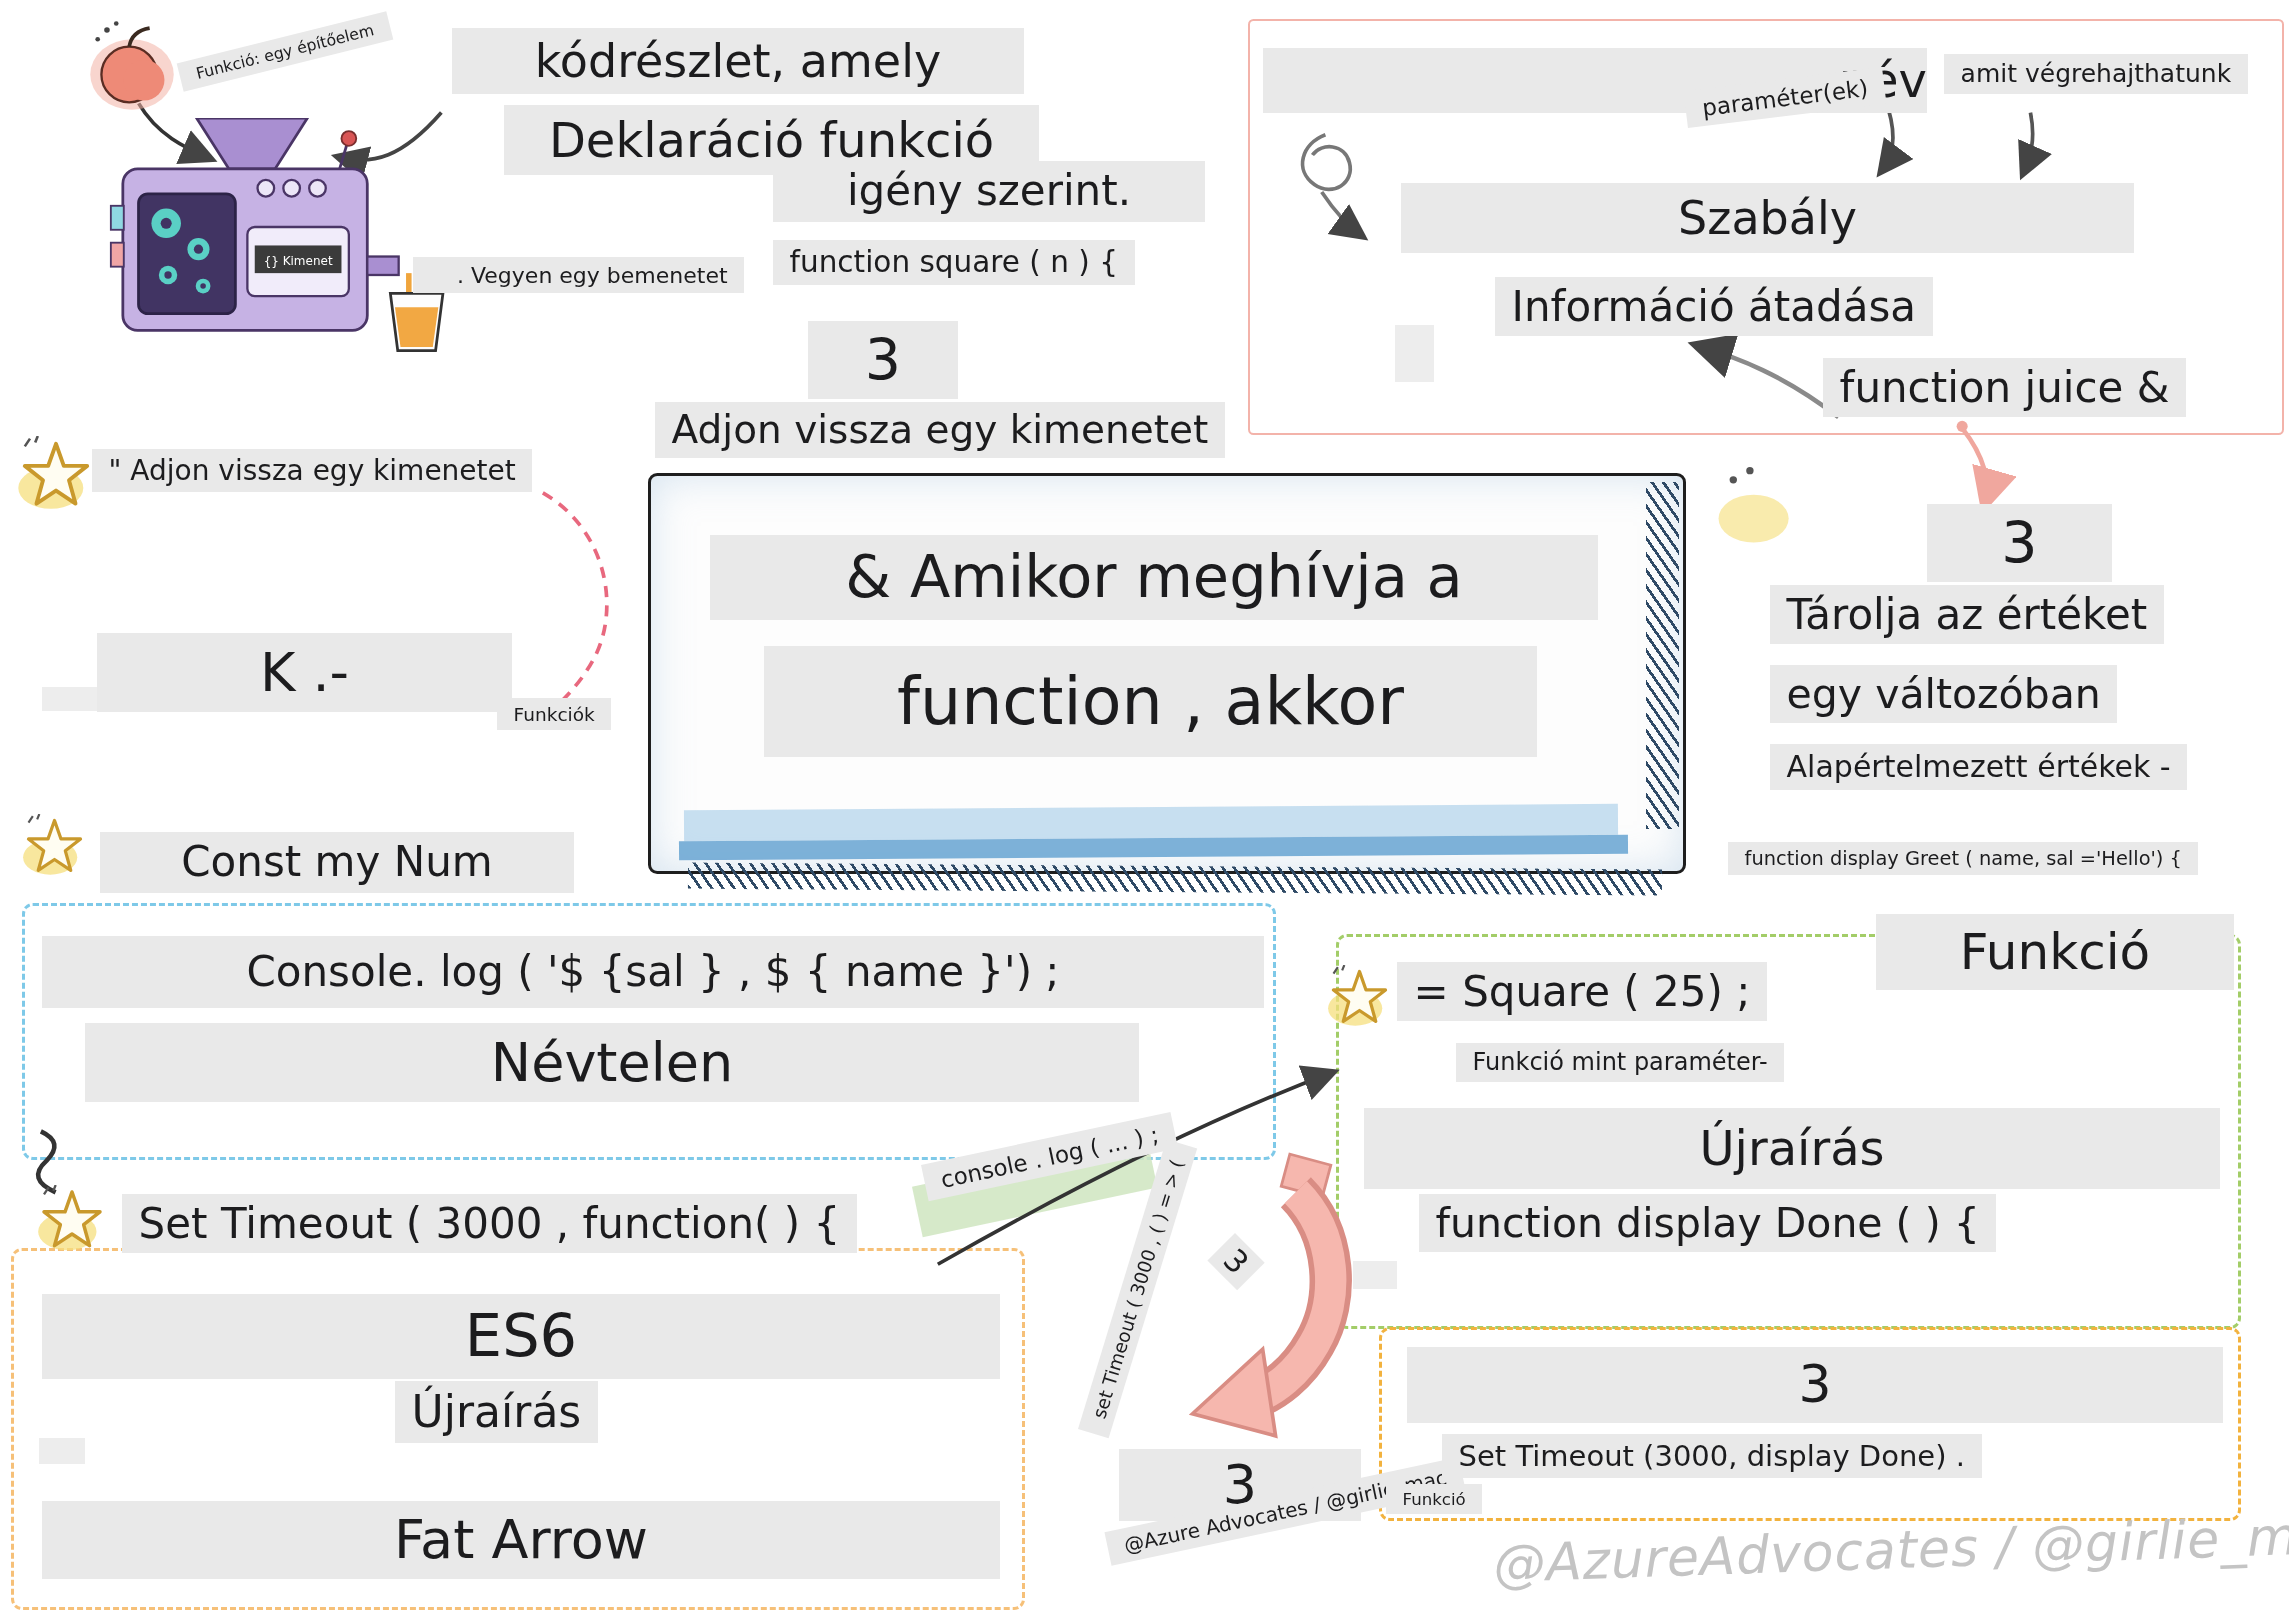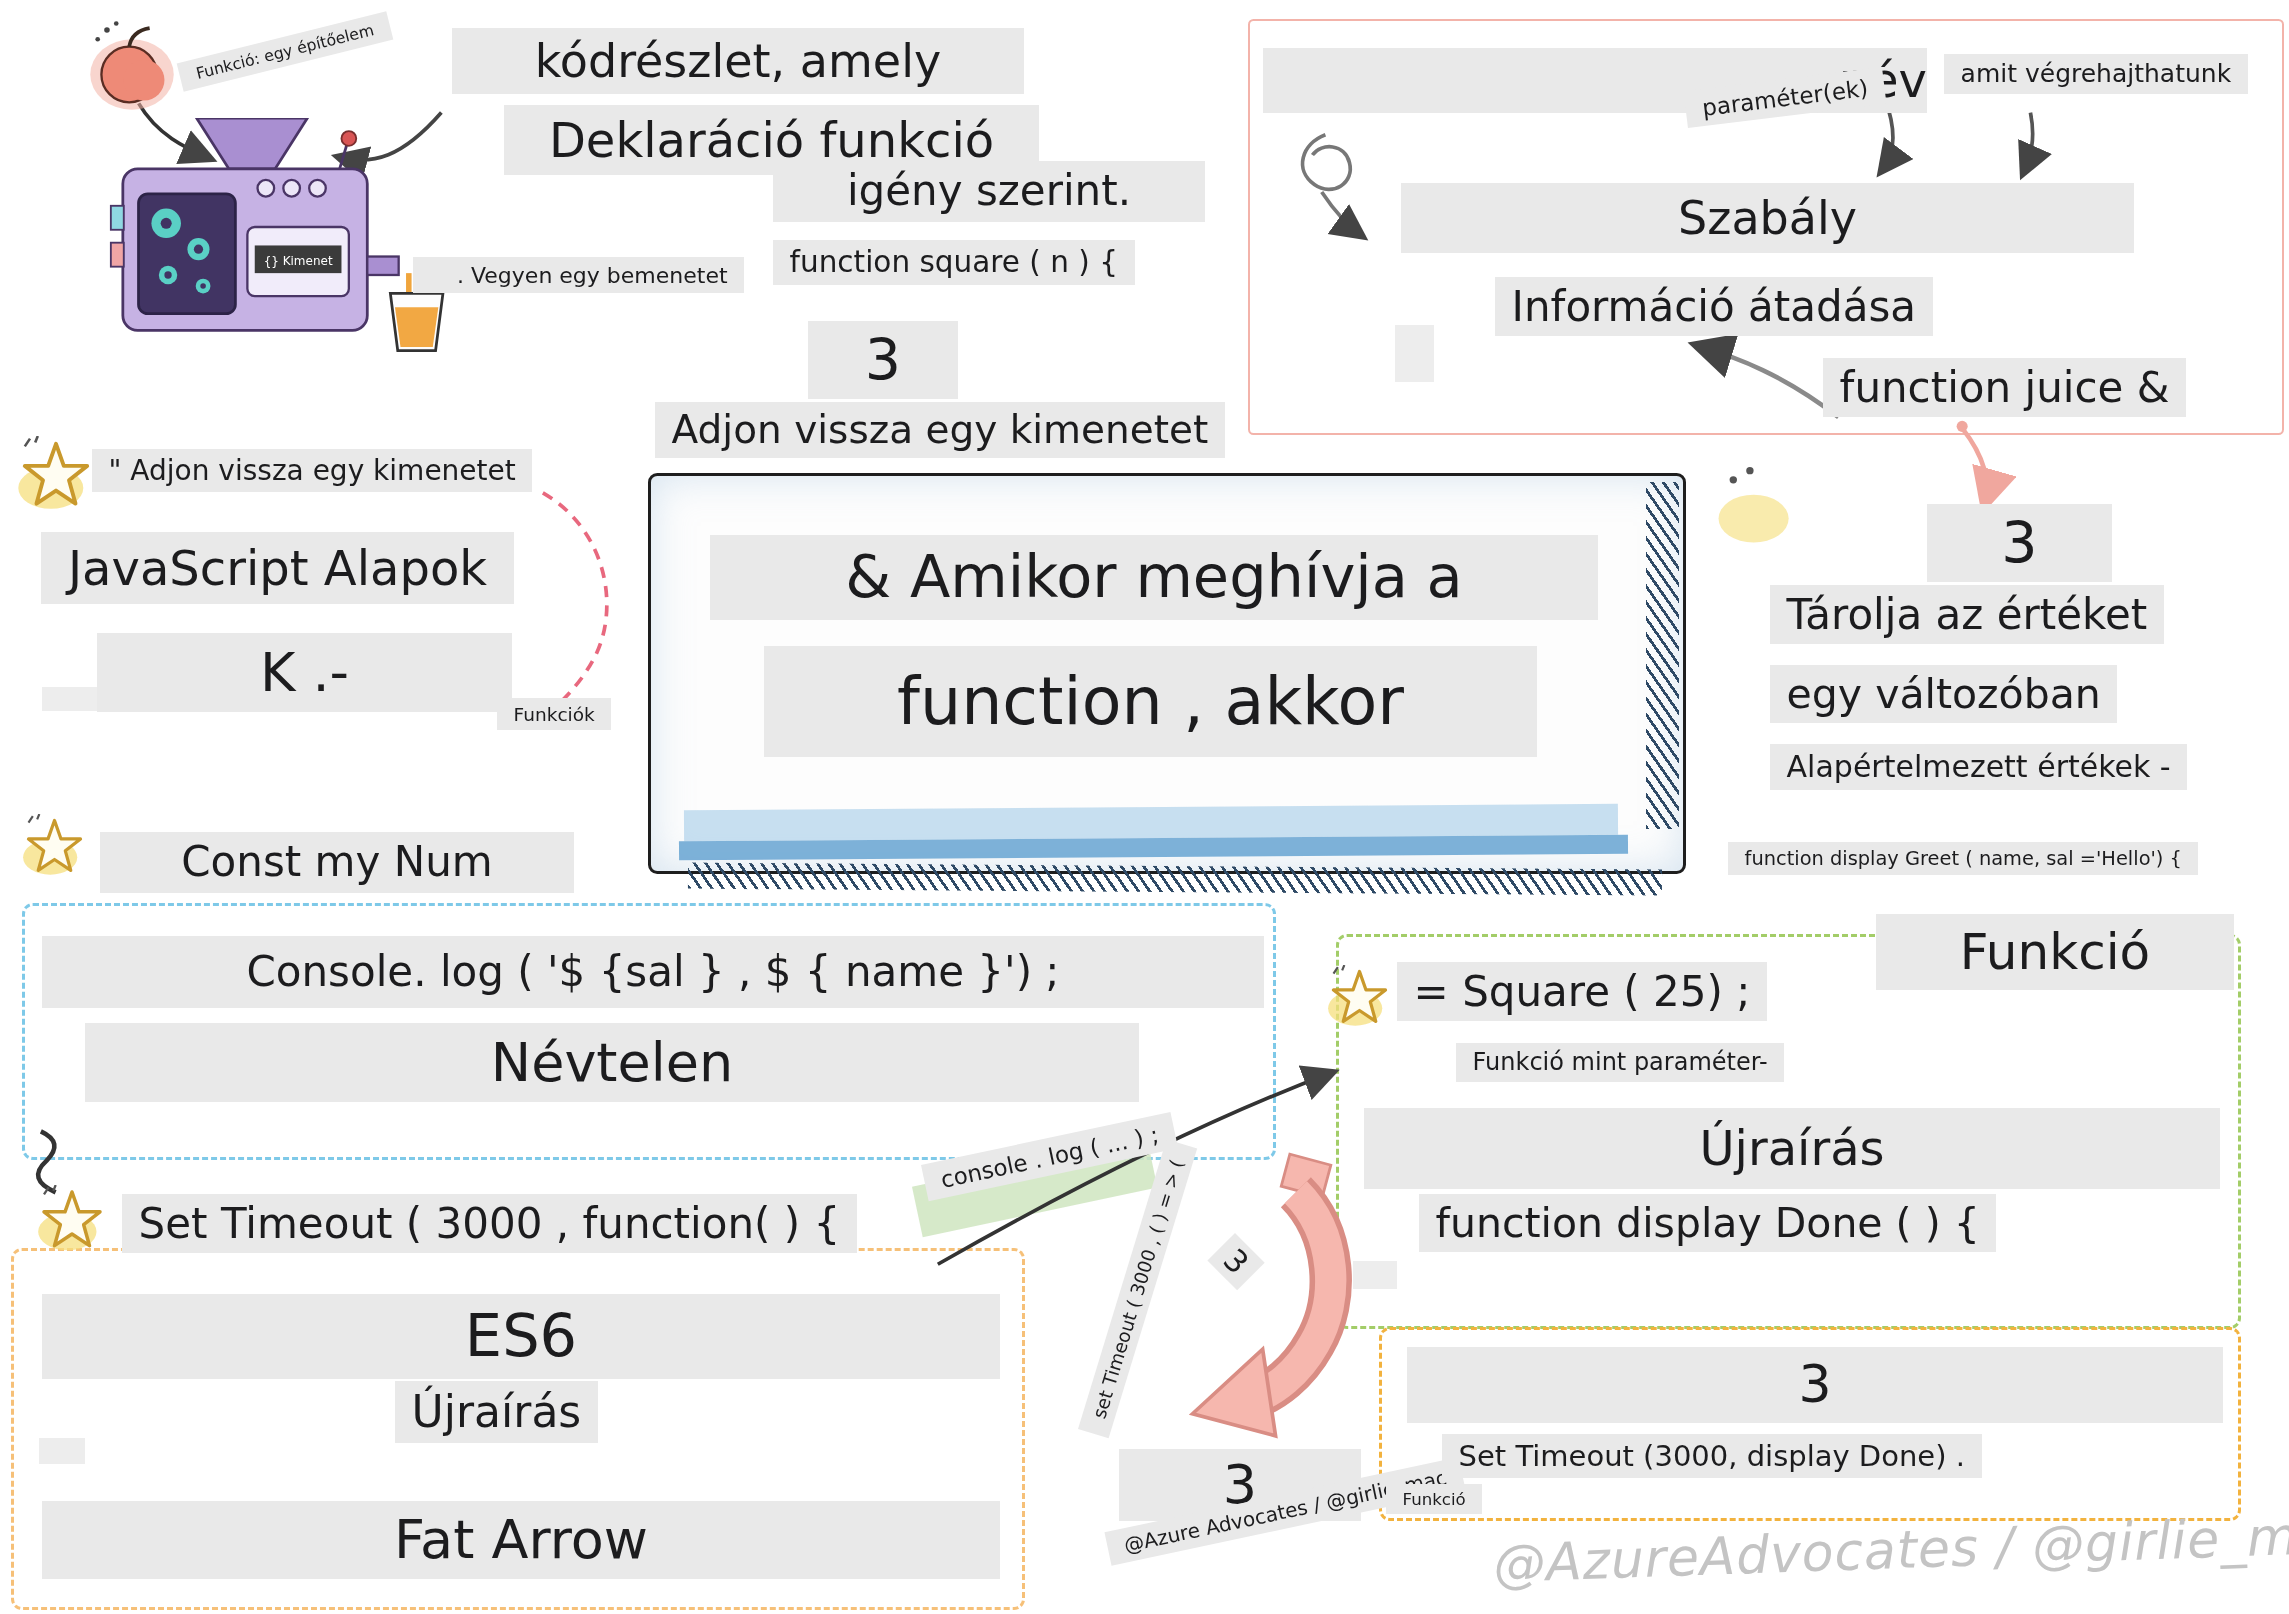--- a/index.html
+++ b/index.html
@@ -157,23 +157,20 @@
   <div class="abs bar" style="left:1876px;top:914px;width:358px;height:76px;font-size:50px;">
     <span>Funkció</span>
     </div>
 
   <svg class="abs" style="left:16.6px;top:436px;" width="78" height="78" viewBox="0 0 60 60">
     <ellipse cx="26" cy="40" rx="25" ry="16" fill="#f5df7d" opacity="0.75"></ellipse>
     <path d="M30 6 L36 23 L54 23 L40 34 L45 52 L30 42 L15 52 L20 34 L6 23 L24 23 Z" fill="#fffdf2" stroke="#c9992c" stroke-width="3" stroke-linejoin="round"></path>
     <path d="M6 8 l4 -6 M14 5 l2 -5" stroke="#555" stroke-width="2"></path>
   </svg>
   <div class="abs lbl" style="left:92px;top:449px;font-size:28px;">" Adjon vissza egy kimenetet</div>
-  <div class="abs bar" style="left:41px;top:532px;width:473px;height:72px;font-size:48px;">
-    <span>JavaScript Alapok</span>
-    </div>
   <div class="abs bar" style="left:97px;top:633px;width:415px;height:79px;font-size:54px;">
     <span>K .-</span>
     </div>
   <div class="abs scrib" style="left:42px;top:687px;width:55px;height:24px;"></div>
   <div class="abs lbl" style="left:497px;top:698px;font-size:18.5px;">Funkciók</div>
 
   <div class="abs bar" style="left:698px;top:535px;width:888px;height:85px;font-size:59px;margin-left:12px;">
     <span>&amp; Amikor meghívja a</span>
     </div>
   <div class="abs bar" style="left:764px;top:646px;width:773px;height:111px;font-size:65px;">

